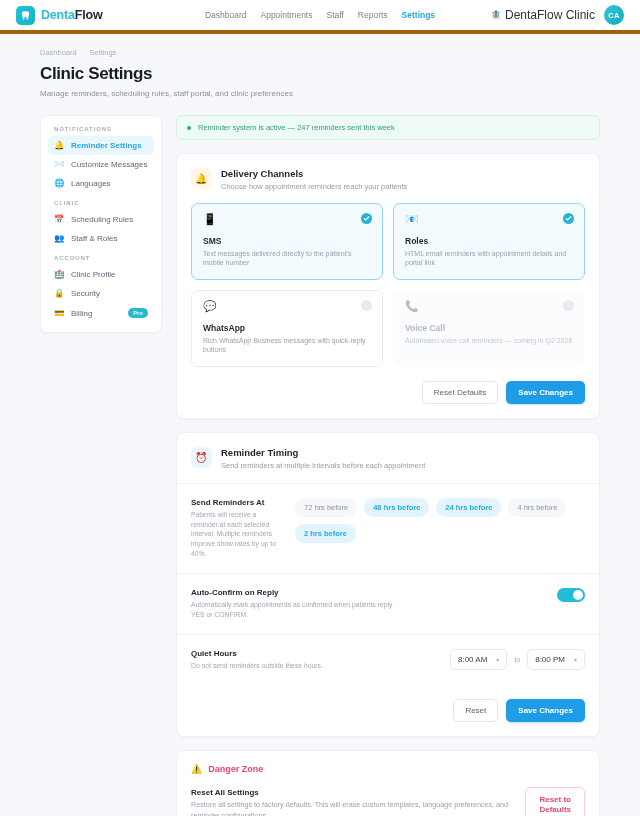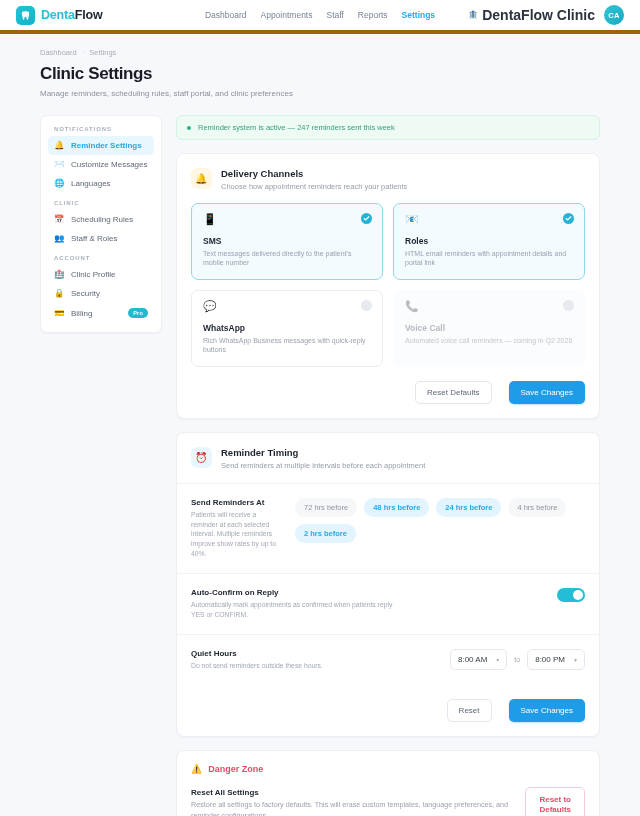--- a/index.html
+++ b/index.html
@@ -35,21 +35,21 @@
   }
   .mainnav a {
     font-size: 8.5px; color: #7b8494; text-decoration: none; white-space: nowrap;
   }
   .mainnav a.active { color: #2aa7e8; font-weight: 700; }
 
   .topright {
     margin-left: auto; display: flex; align-items: center; gap: 9px;
   }
   .clinic { display: flex; align-items: center; gap: 4px; }
-  .clinic-name { font-size: 14px; font-weight: 700; color: #2b3240; }
+  .clinic-name { font-size: 12px; font-weight: 400; color: #2b3240; }
   .avatar {
     width: 20px; height: 20px; border-radius: 50%;
     background: linear-gradient(135deg,#32c6d9,#17a8bd);
     color: #fff; font-size: 7.5px; font-weight: 700;
     display: flex; align-items: center; justify-content: center;
     letter-spacing: .3px;
   }
 
   
   .page { padding: 14px 40px 0 40px; }
@@ -146,23 +146,22 @@
   .card-actions {
     display: flex; justify-content: flex-end; gap: 8px;
     padding: 14px 14px 14px 14px;
   }
   .btn {
     font-size: 8px; border-radius: 5px; padding: 6px 11px;
     cursor: pointer; border: 1px solid transparent; font-family: inherit;
   }
   .btn-ghost { background: #fff; border-color: #e3e6ec; color: #5e6676; }
   .btn-primary {
-    background: #1f9ce8; color: #fff; font-weight: 400;
+    background: #1f9ce8; color: #fff; font-weight: 700;
     box-shadow: 0 1px 2px rgba(31,156,232,.3);
-    margin-left: 9px;
   }
   .btn-danger {
     background: #fff; border: 1px solid #f6ccd4; color: #e8476a;
     font-weight: 700; font-size: 8px; border-radius: 5px;
     padding: 7px 13px; line-height: 1.25; text-align: center; cursor: pointer;
     width: 66px;
   }
 
   
   .row {

